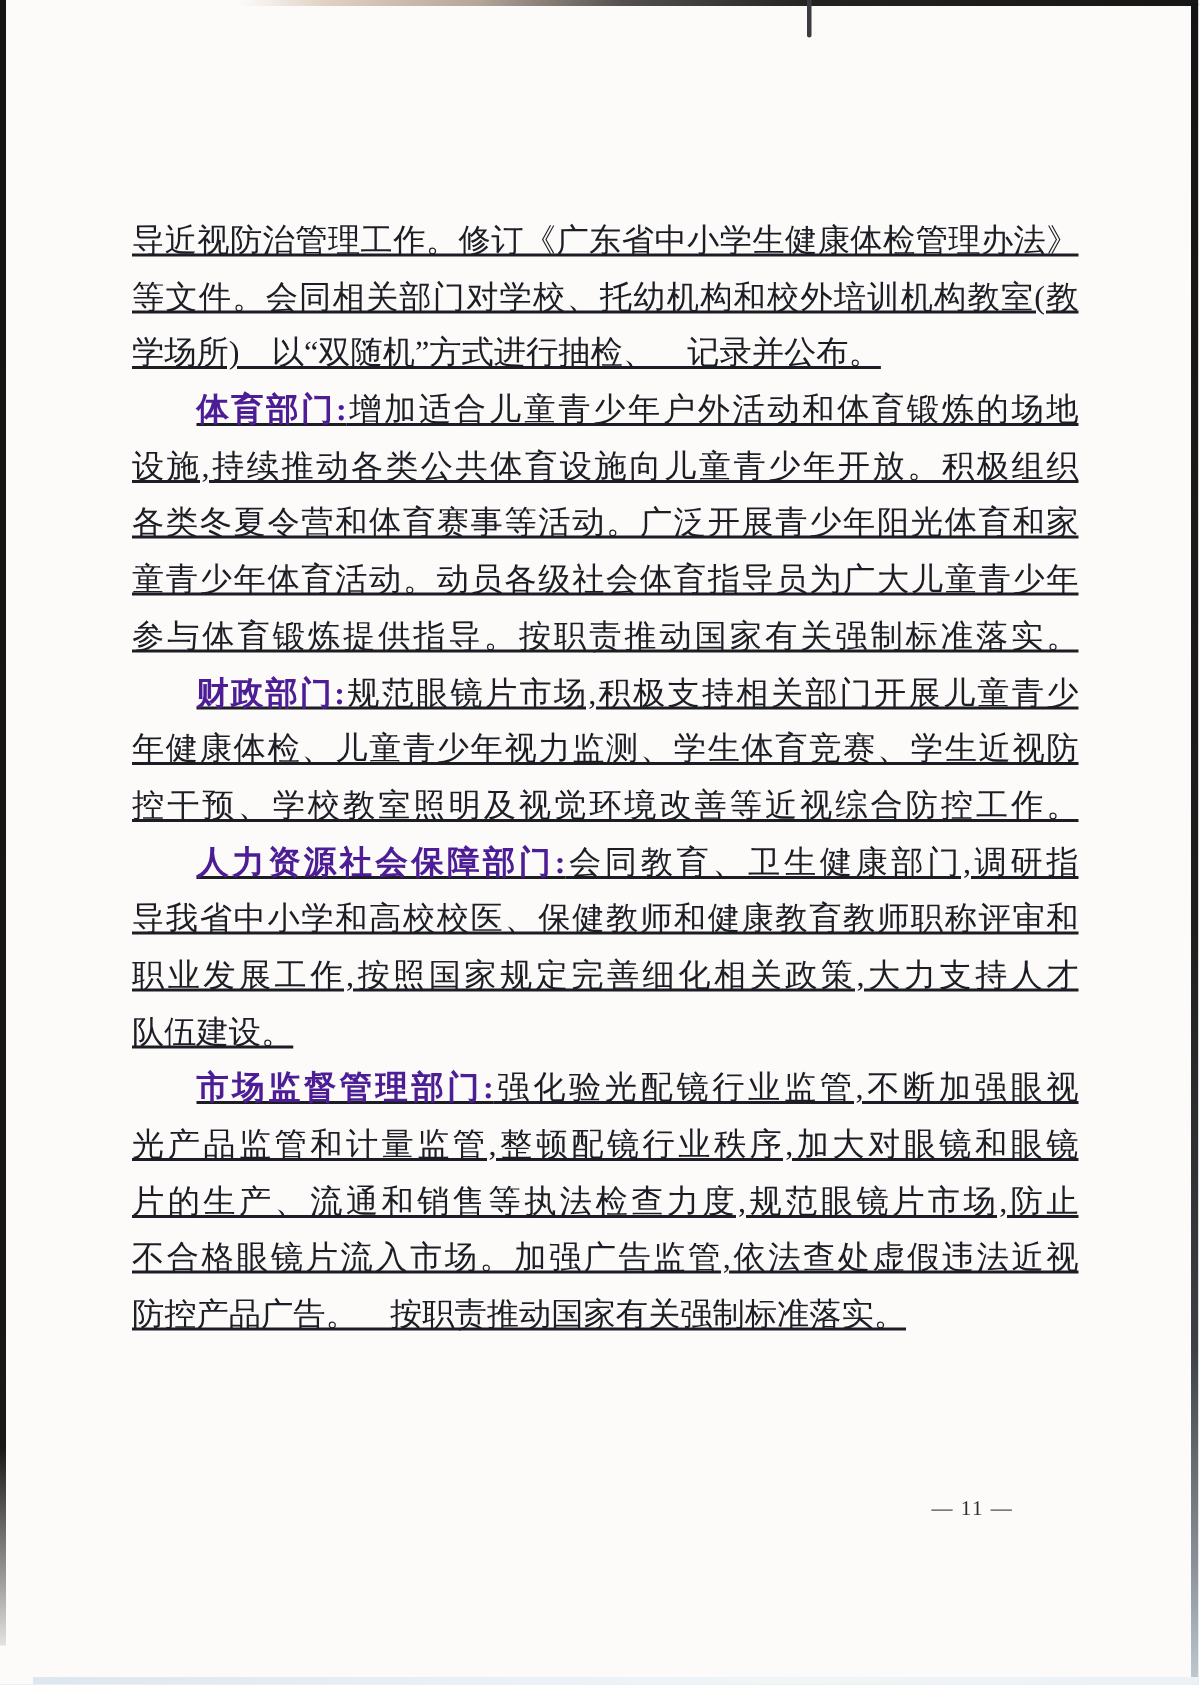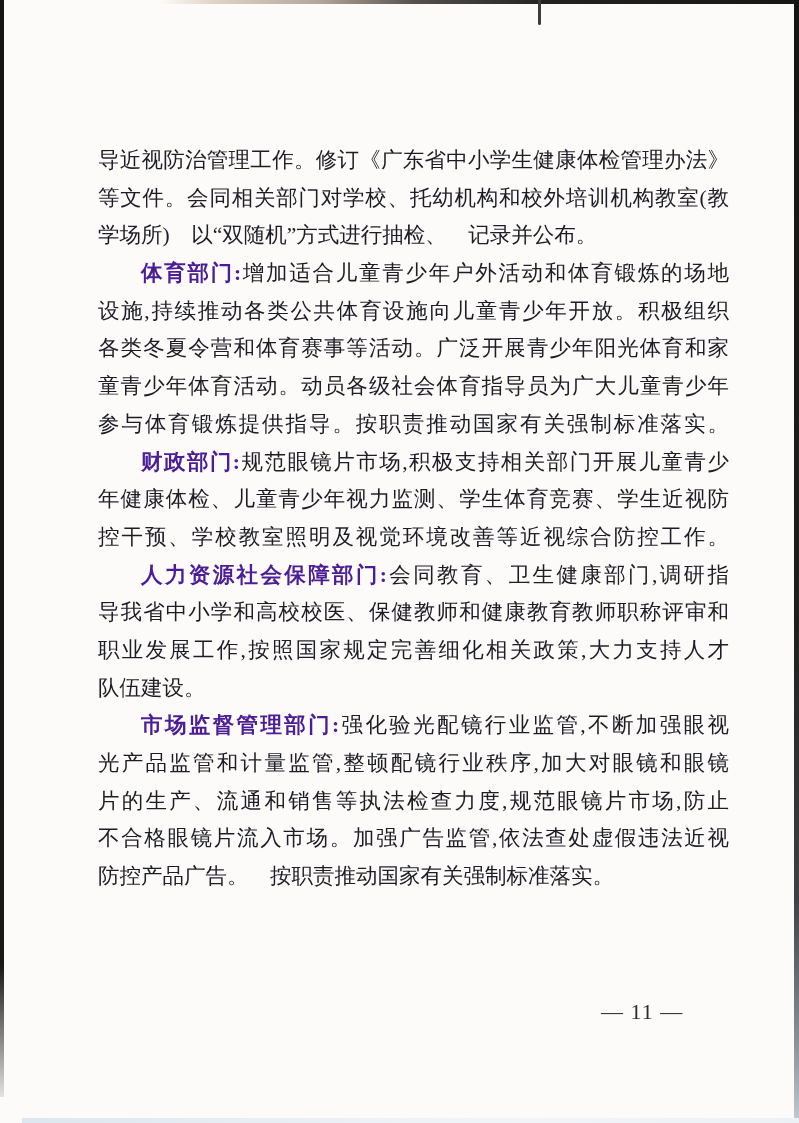--- a/index.html
+++ b/index.html
@@ -30,39 +30,40 @@
   .edge-bottom{
     position:absolute;left:22px;right:0;bottom:0;height:5px;
     background:linear-gradient(to right,#dde7ef 0%,#e9f0f5 35%,#f1f5f8 65%,#ecf1f5 100%);
   }
   .top-tick{
     position:absolute;left:538px;top:0;width:3px;height:25px;
     background:#3b3b40;border-radius:0 0 2px 2px;
   }
   
   .doc-body{
-    position:absolute;left:98px;top:142px;width:631px;
+    position:absolute;left:88px;top:142px;width:631px;
     font-size:21.5px;
+    text-decoration:underline;
   }
   .line{
     height:37.7px;line-height:37.7px;
     white-space:nowrap;
     overflow:visible;
   }
   .line.justify{
     white-space:normal;
     text-align:justify;
     text-align-last:justify;
     text-justify:inter-character;
   }
   .line.indent{text-indent:43px;}
   .lead{font-weight:700;color:#4c1d95;}
   .page-number{
-    position:absolute;left:601px;top:999px;
-    font-size:22px;letter-spacing:1px;color:#2b2b30;
+    position:absolute;left:621px;top:999px;
+    font-size:14px;letter-spacing:1px;color:#2b2b30;
     white-space:nowrap;
   }
 </style>
 </head>
 <body>
 
 <div class="paper">
 
   <div class="edge-top"></div>
   <div class="edge-left"></div>

